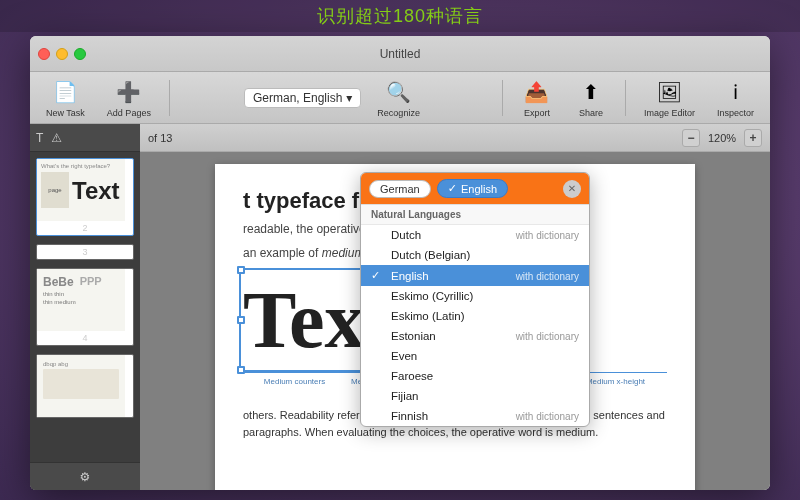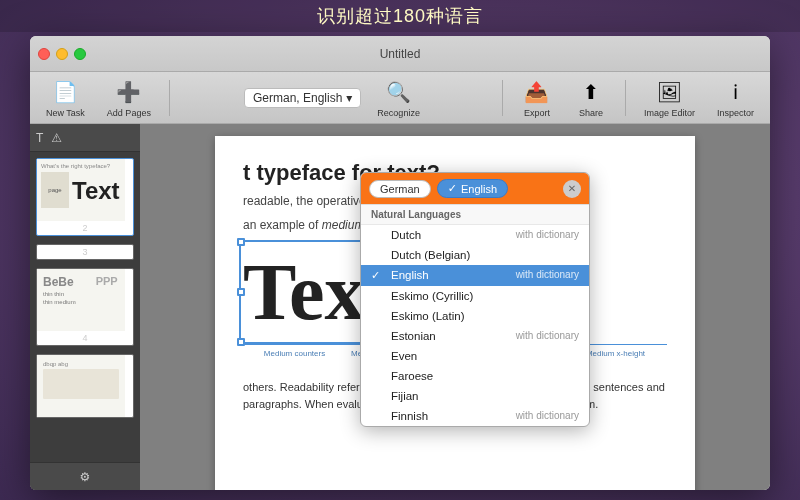--- a/index.html
+++ b/index.html
@@ -25,21 +25,21 @@
       position: absolute;
       top: 0; left: 0; right: 0;
       height: 32px;
       display: flex;
       align-items: center;
       justify-content: center;
       z-index: 10;
       background: rgba(0,0,0,0.15);
     }
     .top-banner-text {
-      color: #fef9c3;
+      color: #84cc16;
       font-size: 18px;
       font-weight: 500;
       letter-spacing: 1px;
     }
 
     
     .app-window {
       position: absolute;
       top: 36px;
       left: 30px;
@@ -444,21 +444,21 @@
       color: #666;
       background: #f8f8f8;
       border-bottom: 1px solid #e8e8e8;
     }
 
     .dropdown-item {
       padding: 4px 10px;
       font-size: 11.5px;
       color: #222;
       display: flex;
-      align-items: flex-start;
+      align-items: flex-end;
       cursor: pointer;
       gap: 6px;
     }
     .dropdown-item.selected {
       background: #4a90d9;
       color: white;
     }
     .dropdown-item.selected .dd-dict { color: rgba(255,255,255,0.8); }
     .dd-check {
       width: 14px;
@@ -583,21 +583,21 @@
           <div class="page-number">2</div>
         </div>
 
         <div class="sidebar-page">
           <div class="page-number">3</div>
         </div>
 
         <div class="sidebar-page">
           <div class="page-thumb thumb3">
             <div style="padding:3px">
-              <div style="display:flex;gap:18px;margin-bottom:2px">
+              <div style="display:flex;gap:2px;margin-bottom:2px">
                 <div style="font-size:12px;font-weight:bold;color:#888">BeBe</div>
                 <div style="font-size:11px;font-weight:bold;color:#aaa;margin-left:4px">PPP</div>
               </div>
               <div style="font-size:6px;color:#777;line-height:1.3">
                 thin thin<br>thin medium
               </div>
             </div>
           </div>
           <div class="page-number">4</div>
         </div>
@@ -611,20 +611,28 @@
           </div>
 
         </div>
       </div>
       <div class="sidebar-bottom">
         <span class="sidebar-icon">⚙</span>
       </div>
     </div>
 
     <div class="doc-area">
+      <div class="doc-toolbar">
+        <span style="font-size:11px;color:#333;">of 13</span>
+        <div class="zoom-controls">
+          <div class="zoom-btn">−</div>
+          <span class="zoom-value">120%</span>
+          <div class="zoom-btn">+</div>
+        </div>
+      </div>
 
       <div class="doc-content">
         <div class="doc-page">
           <div class="doc-heading">
             <strong>t typeface for text?</strong>
           </div>
           <div class="doc-subtext">
             <span>readable, the operative word is medium</span>
           </div>
           <div class="doc-medium-text">

